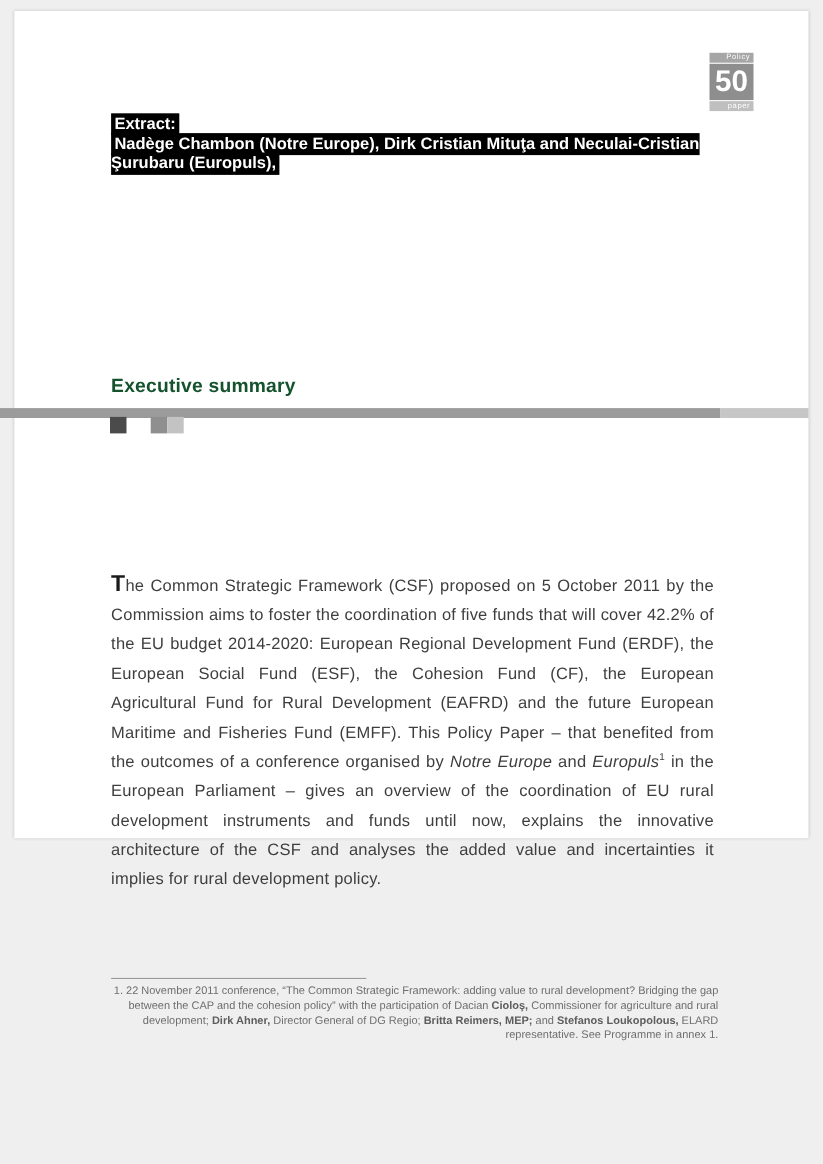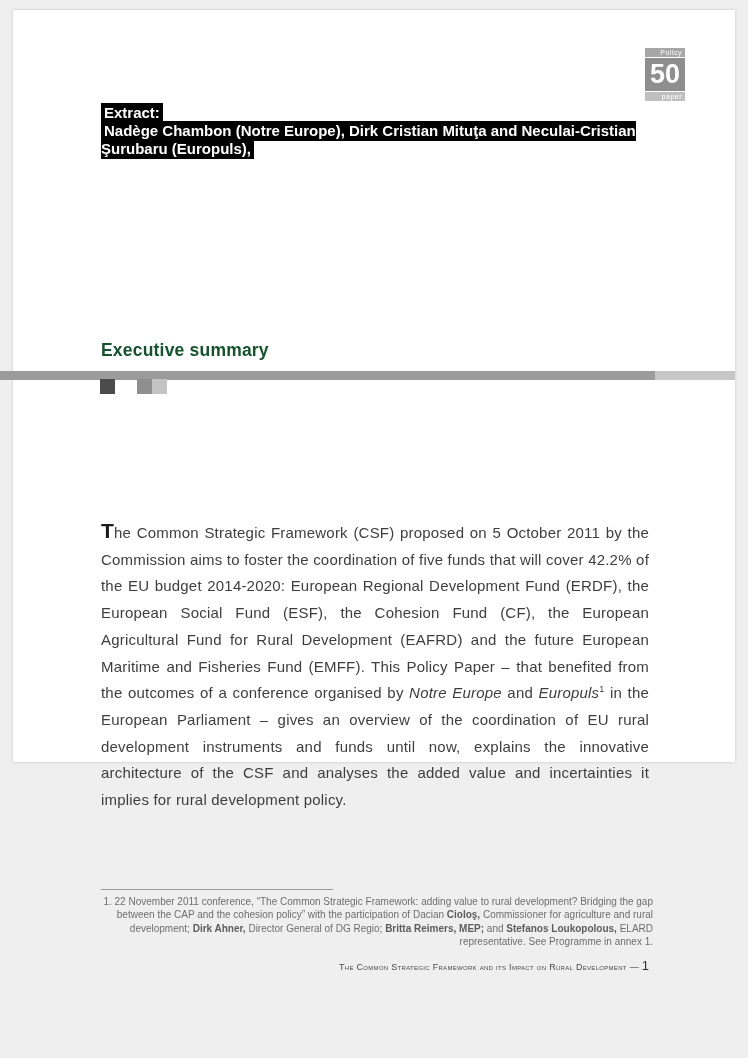--- a/index.html
+++ b/index.html
@@ -68,23 +68,20 @@
 
     <div class="section-title">Executive summary</div>
 
     <p class="body-text"><span class="dropcap">T</span><span>he Common Strategic Framework (CSF) proposed on 5 October 2011 by the Commission aims to foster the coordination of five funds that will cover 42.2% of the EU budget 2014-2020: European Regional Development Fund (ERDF), the European Social Fund (ESF), the Cohesion Fund (CF), the European Agricultural Fund for Rural Development (EAFRD) and the future European Maritime and Fisheries Fund (EMFF). This Policy Paper – that benefited from the outcomes of a conference organised by </span><span class="italic">Notre Europe</span><span> and </span><span class="italic">Europuls</span><sup class="fn-ref">1</sup><span> in the European Parliament – gives an overview of the coordination of EU rural development instruments and funds until now, explains the innovative architecture of the CSF and analyses the added value and incertainties it implies for rural development policy.</span></p>
 
     <div class="footnote">
       <div class="footnote-rule"></div>
       <p class="footnote-text"><span>1. 22 November 2011 conference, “The Common Strategic Framework: adding value to rural development? Bridging the gap between the CAP and the cohesion policy” with the participation of Dacian </span><span class="fn-bold">Cioloş,</span><span> Commissioner for agriculture and rural development; </span><span class="fn-bold">Dirk Ahner,</span><span> Director General of DG Regio; </span><span class="fn-bold">Britta Reimers, MEP;</span><span> and </span><span class="fn-bold">Stefanos Loukopolous,</span><span> ELARD representative. See Programme in annex 1.</span></p>
     </div>
 
-    <div class="footer">
-      <span class="footer-title">The Common Strategic Framework and its Impact on Rural Development</span><span class="footer-sep">—</span><span class="footer-page">1</span>
-    </div>
 
   </div>
 
   <div class="deco-bar">
     <div class="bar-main"></div>
     <div class="bar-light"></div>
   </div>
   <div class="sq sq1"></div>
   <div class="sq sq2"></div>
   <div class="sq sq3"></div>

